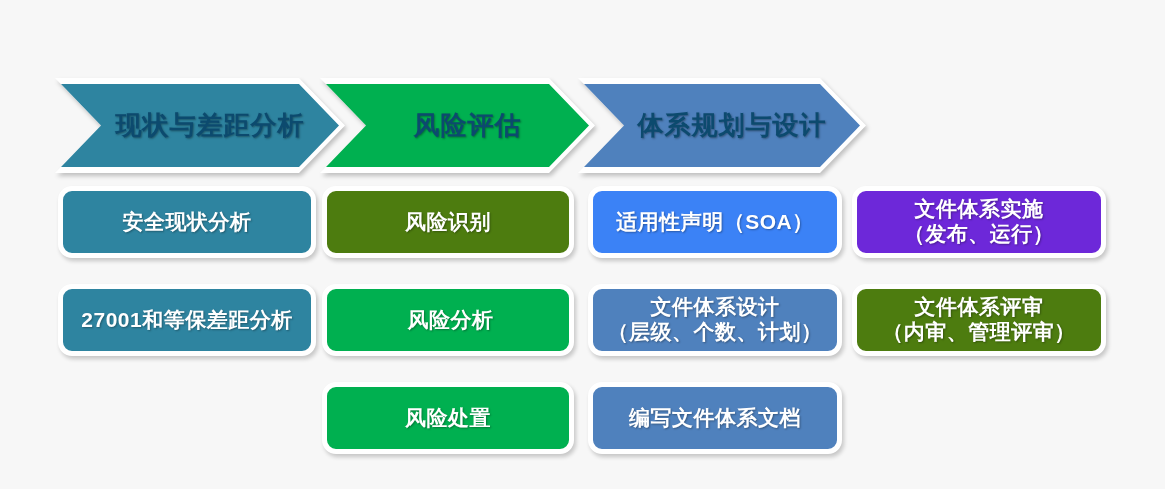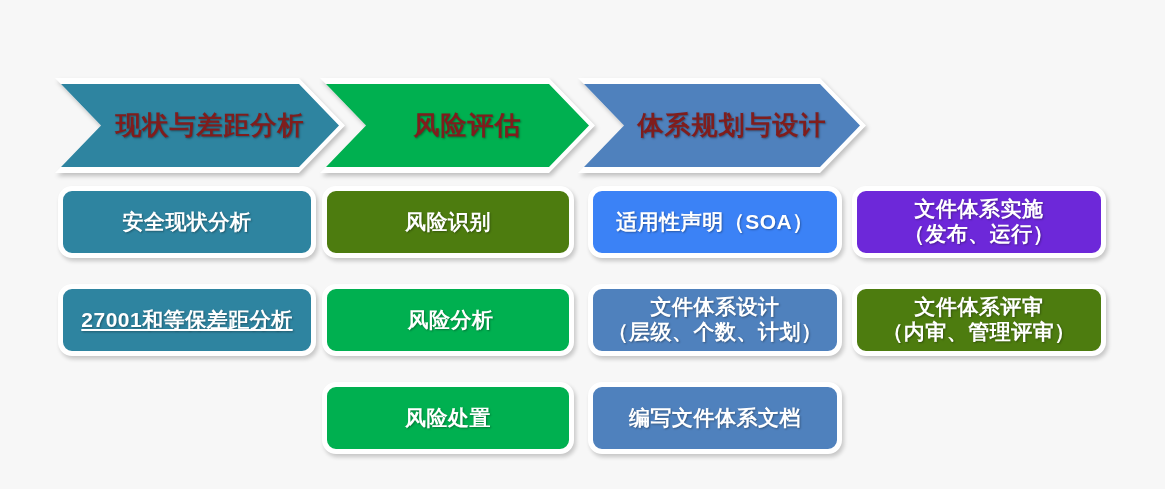--- a/index.html
+++ b/index.html
@@ -56,21 +56,21 @@
     left: 6px;
     right: 6px;
     top: 6px;
     bottom: 6px;
     clip-path: polygon(0% 0%, calc(100% - 40px) 0%, 100% 50%, calc(100% - 40px) 100%, 0% 100%, 40px 50%);
   }
 
   .chevron .ctext {
     position: relative;
     z-index: 3;
-    color: #7f1d1d;
+    color: #0c4a6e;
     font-size: 26px;
     font-weight: bold;
     letter-spacing: 1px;
     text-shadow: 1px 1px 2px rgba(0,0,0,0.35);
     white-space: nowrap;
     padding-left: 20px;
   }
 
   
   .box {
@@ -117,21 +117,21 @@
       <div class="fill" style="background:#4F81BD;"></div>
       <span class="ctext">体系规划与设计</span>
     </div>
 
 
   </div>
 
   <div class="box" style="left:58px; top:186px; width:258px; height:72px; background:#2E84A0;">
     <span>安全现状分析</span>
   </div>
-  <div class="box" style="left:58px; top:284px; width:258px; height:72px; background:#2E84A0;text-decoration:underline;">
+  <div class="box" style="left:58px; top:284px; width:258px; height:72px; background:#2E84A0;">
     <span>27001和等保差距分析</span>
   </div>
 
   <div class="box" style="left:322px; top:186px; width:252px; height:72px; background:#4d7c0f;">
     <span>风险识别</span>
   </div>
   <div class="box" style="left:322px; top:284px; width:252px; height:72px; background:#00B050;padding-left:13px;">
     <span>风险分析</span>
   </div>
   <div class="box" style="left:322px; top:382px; width:252px; height:72px; background:#00B050;">

